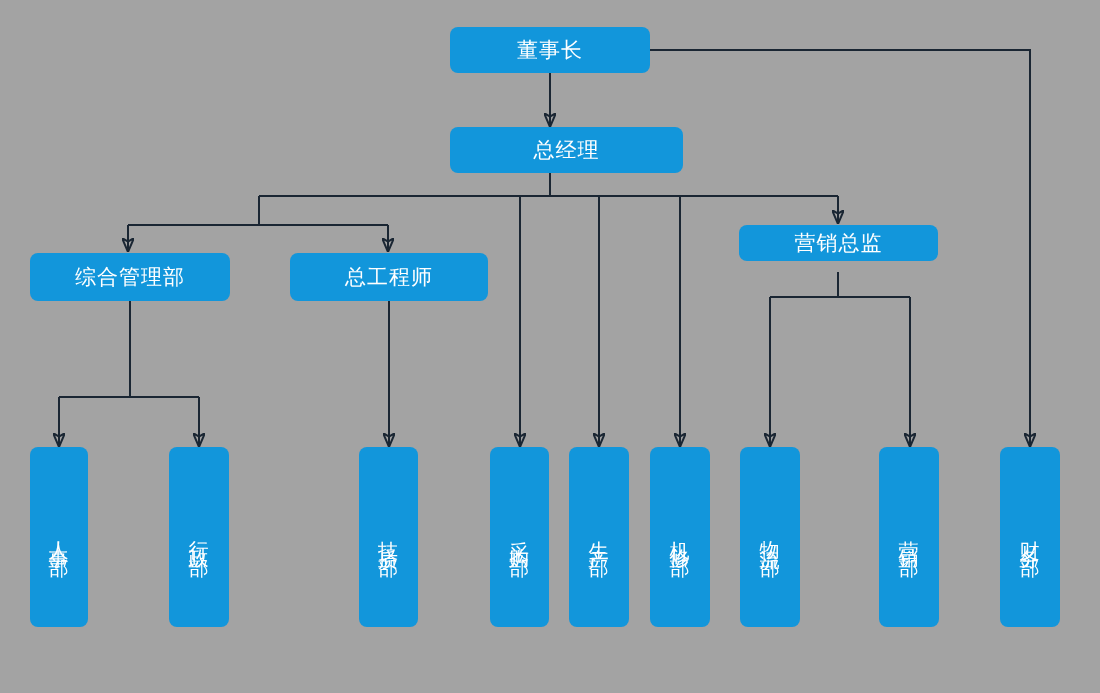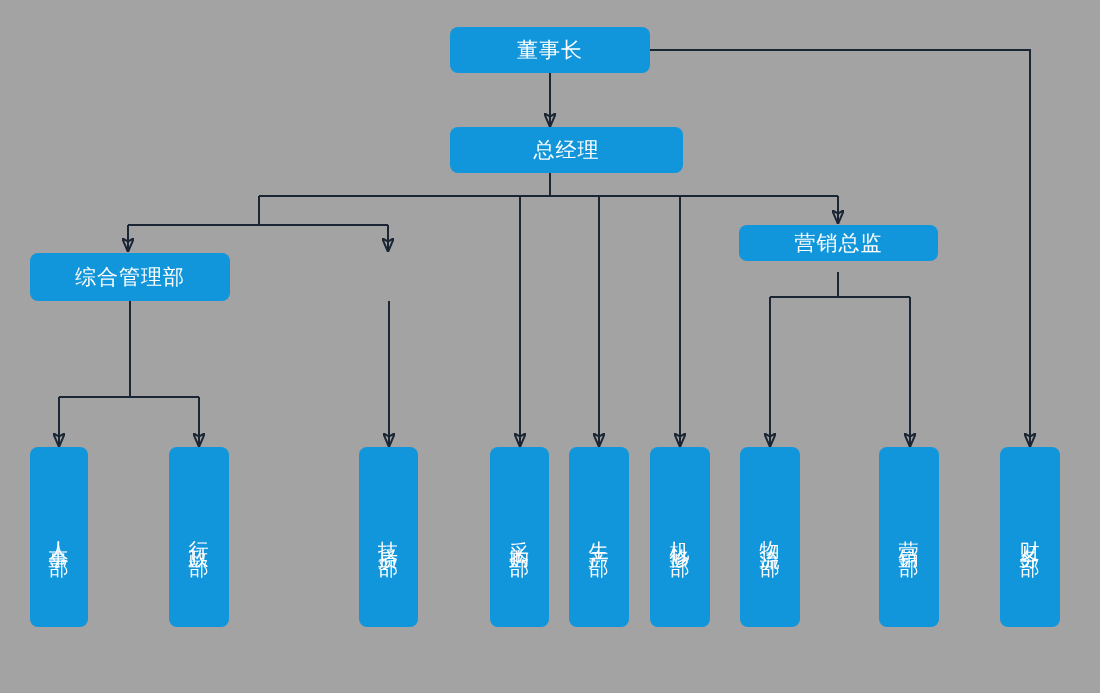--- a/index.html
+++ b/index.html
@@ -68,20 +68,23 @@
 
   <div class="node hnode n-chairman">
     <span>董事长</span>
   </div>
   <div class="node hnode n-gm">
     <span>总经理</span>
   </div>
   <div class="node hnode n-gmd">
     <span>综合管理部</span>
   </div>
+  <div class="node hnode n-ce">
+    <span>总工程师</span>
+  </div>
   <div class="node hnode n-md">
     <span>营销总监</span>
   </div>
 
   <div class="node vnode n-hr">
     <span class="vtext">人事部</span>
   </div>
   <div class="node vnode n-adm">
     <span class="vtext">行政部</span>
   </div>

